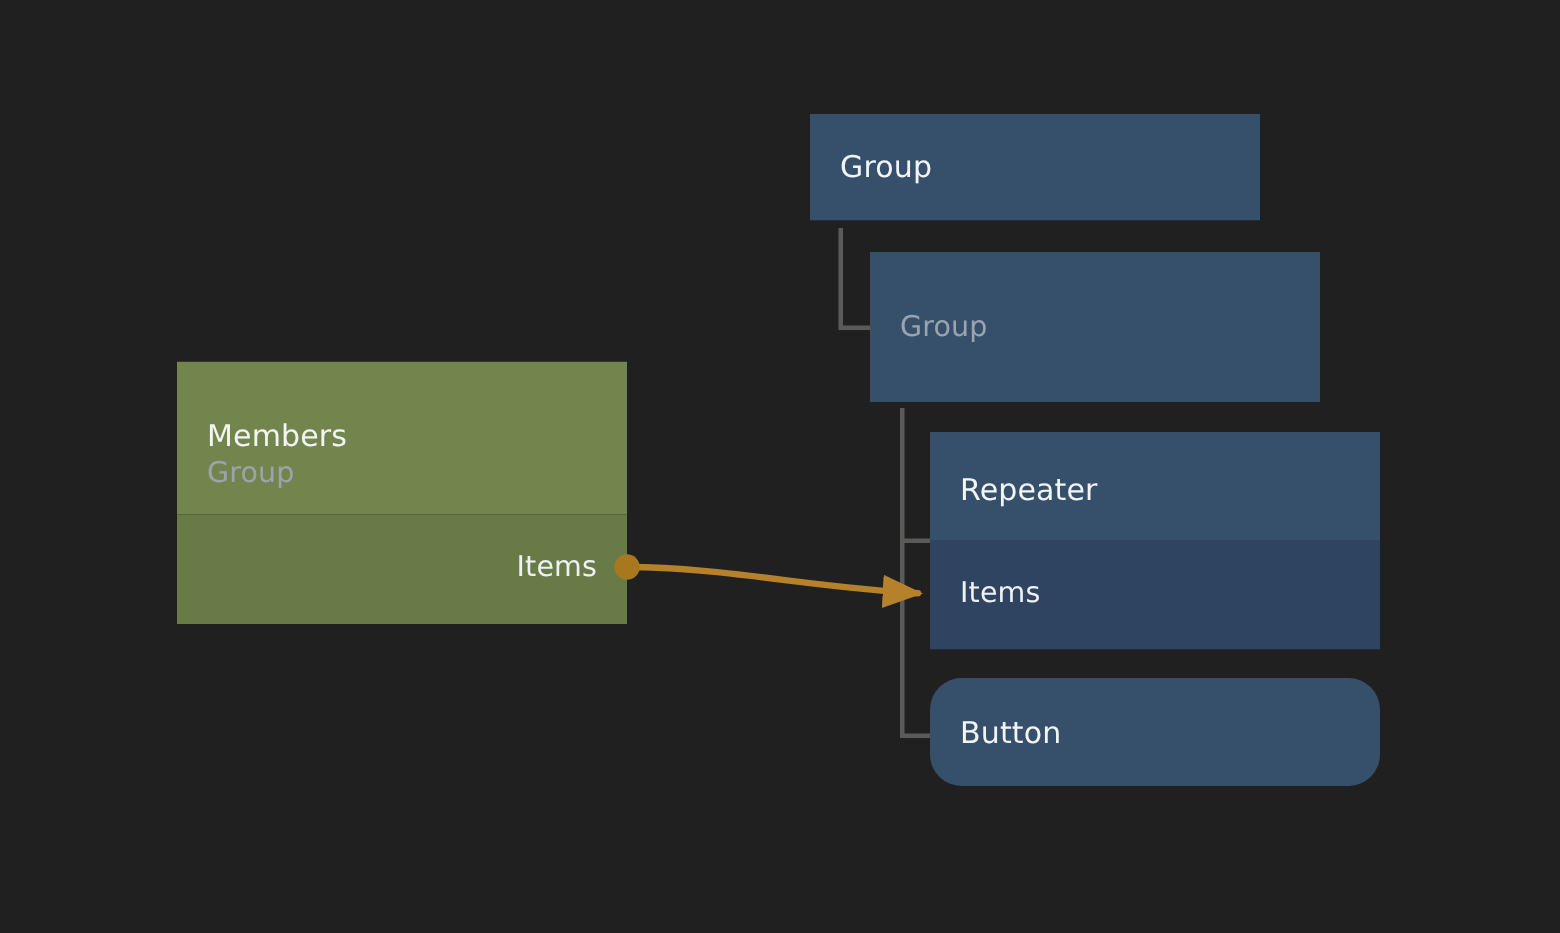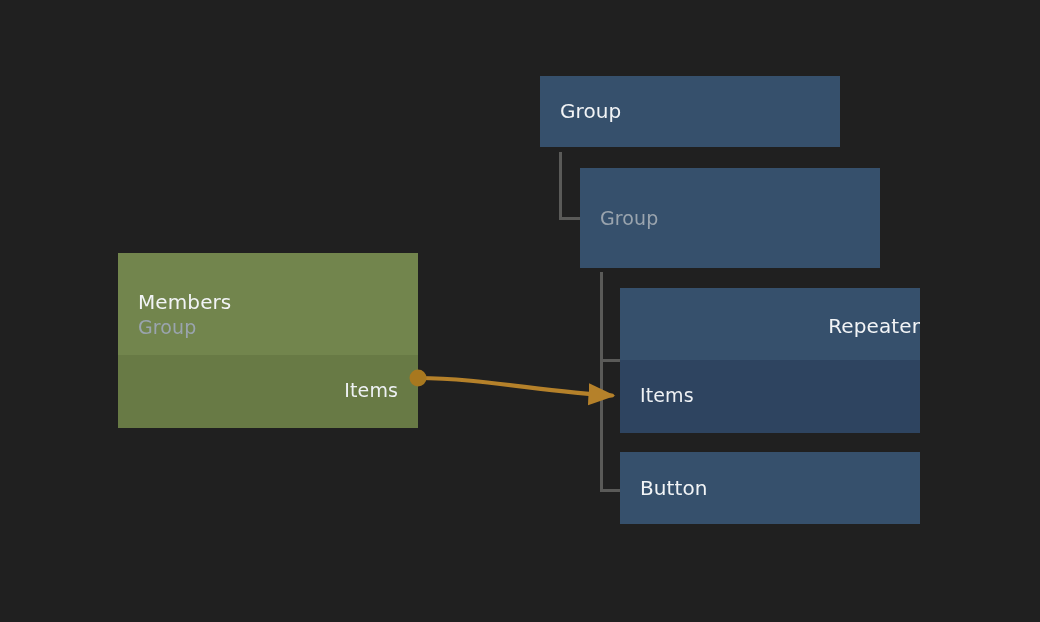--- a/index.html
+++ b/index.html
@@ -93,28 +93,28 @@
   .node.green .body { background: #687A45; }
 
   
   #node-group      { left: 540px; top: 76px;  width: 300px; height: 71px; }
   #node-group .hdr { height: 71px; padding: 0 0 0 20px; }
 
   #node-members-list      { left: 580px; top: 168px; width: 300px; height: 100px; }
   #node-members-list .hdr { height: 100px; padding: 0 0 0 20px; }
 
   #node-repeater       { left: 620px; top: 288px; width: 300px; height: 145px; }
-  #node-repeater .hdr  { height: 72px; padding: 4px 0 0 20px; align-items: flex-end; }
+  #node-repeater .hdr  { height: 72px; padding: 4px 0 0 20px; }
   #node-repeater .body { height: 73px; }
   #node-repeater .port-row { left: 20px; top: 23px; }
 
-  #node-button      { left: 620px; top: 452px; width: 300px; height: 72px; }
+  #node-button      { left: 620px; top: 452px; width: 300px; height: 72px; border-radius: 21px; }
   #node-button .hdr { height: 72px; padding: 0 0 0 20px; }
 
-  #node-members       { left: 118px; top: 241px; width: 300px; height: 175px; margin-top: 12px; }
+  #node-members       { left: 118px; top: 241px; width: 300px; height: 175px; }
   #node-members .hdr  { height: 102px; padding: 20px 0 0 20px; }
   #node-members .body { height: 73px; }
   #node-members .port-row { right: 20px; top: 23px; }
 </style>
 </head>
 <body>
 
 <div id="canvas">
 
   <svg id="tree-lines" viewBox="0 0 1040 622" width="1040" height="622">

